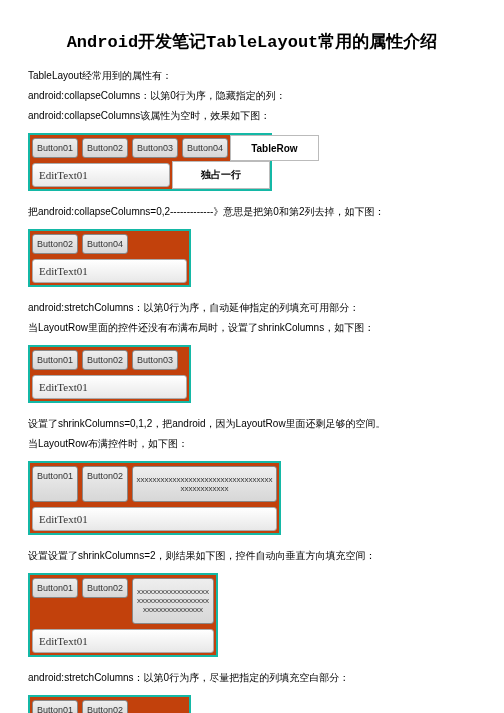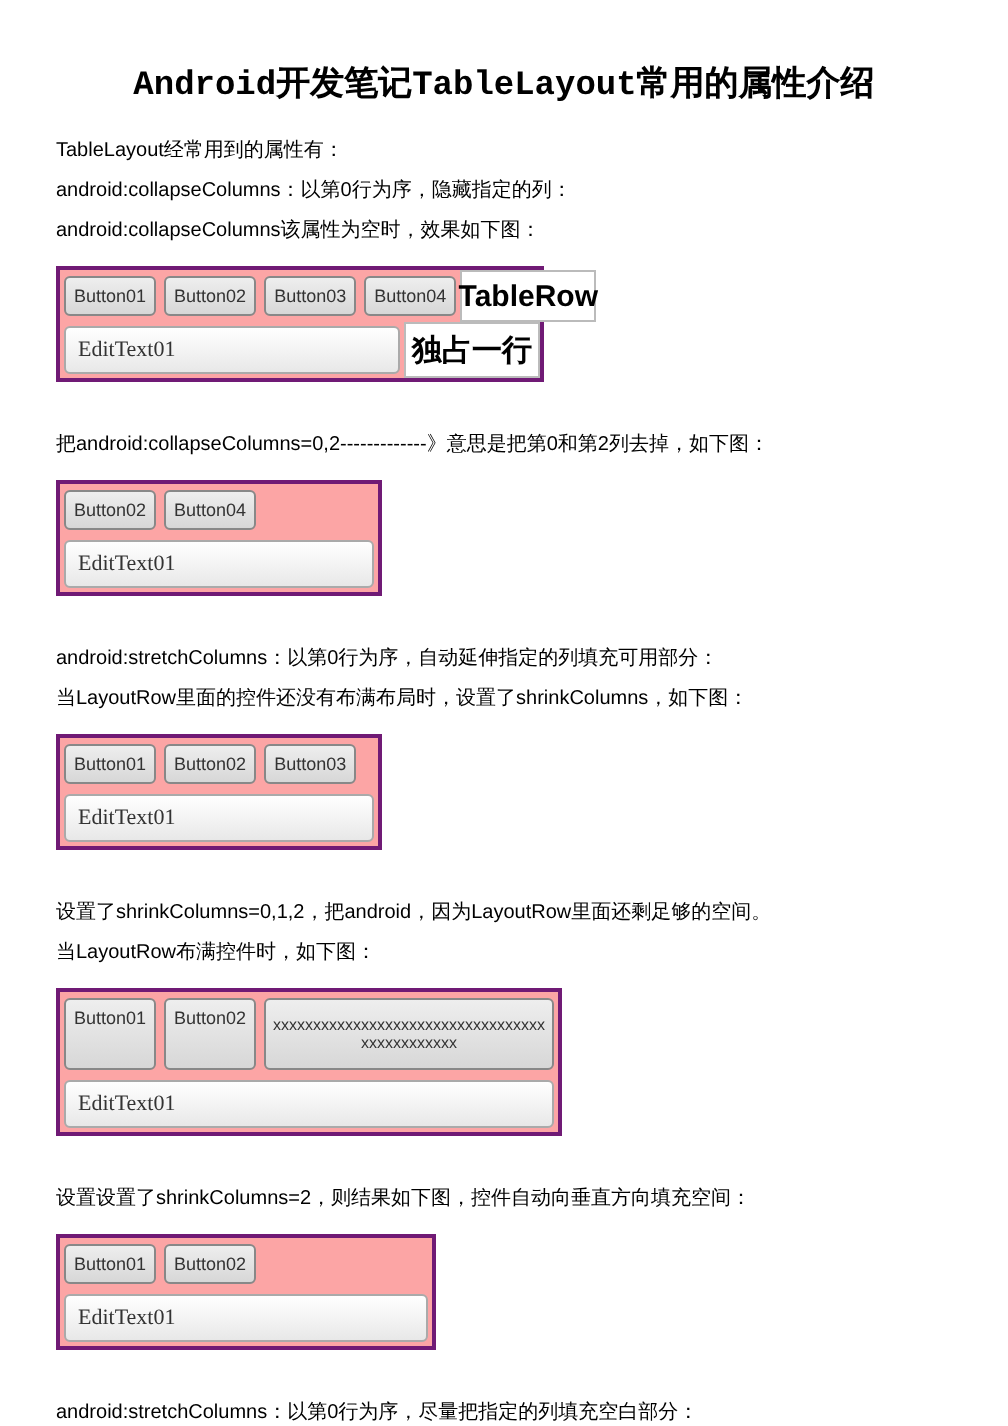--- a/index.html
+++ b/index.html
@@ -17,24 +17,24 @@
     font-weight: bold;
     text-align: center;
     margin: 10px 0 16px 0;
     font-family: Liberation Mono, monospace;
   }
   p {
     margin: 6px 0;
     line-height: 1.4;
   }
   .demo {
-    border: 2px solid #701a75;
+    border: 2px solid #14b8a6;
     display: inline-block;
-    margin: 4px 0 19px 0;
-    background: #fca5a5;
+    margin: 4px 0 8px 0;
+    background: #c2410c;
     box-sizing: border-box;
   }
   .row {
     display: flex;
     align-items: stretch;
   }
   .btn {
     display: inline-block;
     padding: 4px 4px;
     font-size: 9px;
@@ -52,26 +52,26 @@
     font-size: 11px;
     padding: 5px 6px;
     margin: 2px;
     color: #333;
     box-sizing: border-box;
     font-family: Liberation Serif, serif;
   }
   .sidecell {
     background: #fff;
     border: 1px solid #bbb;
-    font-size: 15px;
+    font-size: 10px;
     font-weight: bold;
     display: flex;
     align-items: center;
     justify-content: center;
-    padding: 0 5px;
+    padding: 0 20px;
     text-align: left;
     white-space: nowrap;
   }
   .tv {
     color: #fff;
     font-size: 8px;
     padding: 3px 4px;
     background: #000;
     white-space: nowrap;
   }
@@ -154,20 +154,21 @@
   <div class="edit">EditText01</div>
 </div>
 
 <p>设置设置了shrinkColumns=2，则结果如下图，控件自动向垂直方向填充空间：</p>
 
 
 <div class="demo" style="width:190px;">
   <div class="row" style="align-items:flex-start;">
     <span class="btn" style="flex:0 0 auto;">Button01</span>
     <span class="btn" style="flex:0 0 auto;">Button02</span>
+    <span class="stretch-x" style="flex:1;min-height:28px;">xxxxxxxxxxxxxxxxxxxxxxxxxxxxxxxxxxxxxxxxxxxxxxxxxxx</span>
   </div>
   <div class="edit">EditText01</div>
 </div>
 
 <p>android:stretchColumns：以第0行为序，尽量把指定的列填充空白部分：</p>
 
 
 <div class="demo" style="width:163px;">
   <div class="row">
     <span class="btn">Button01</span>

